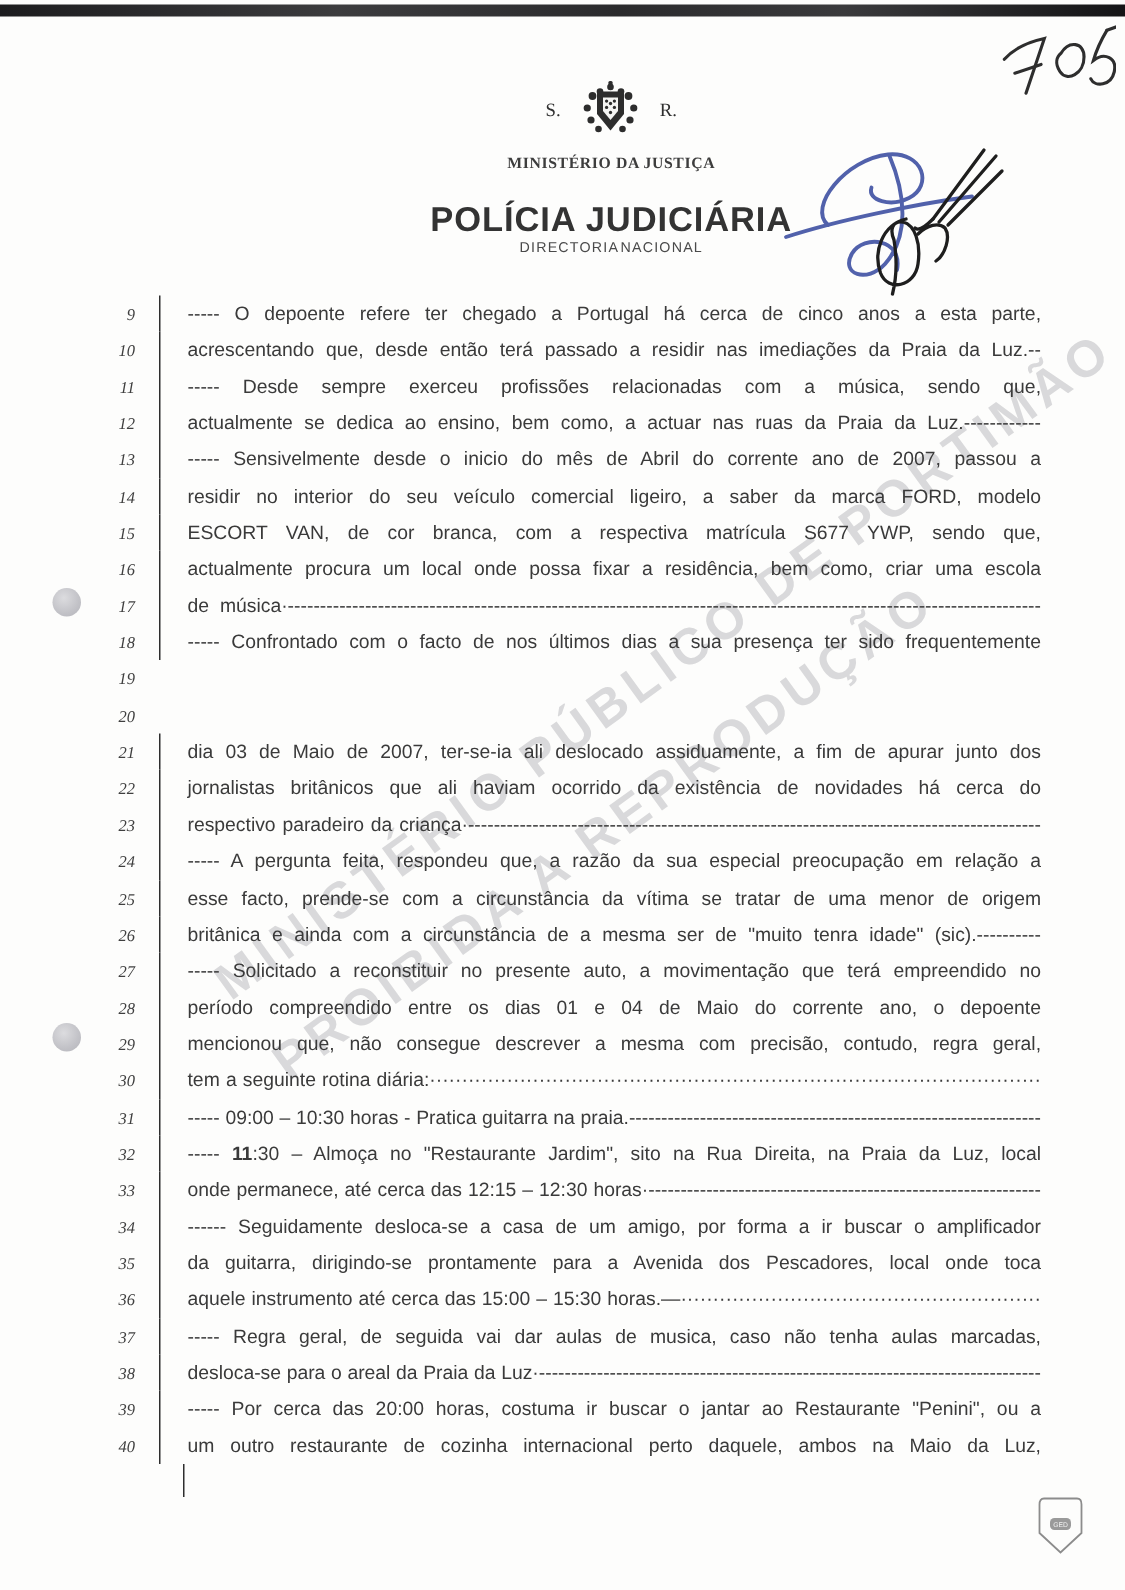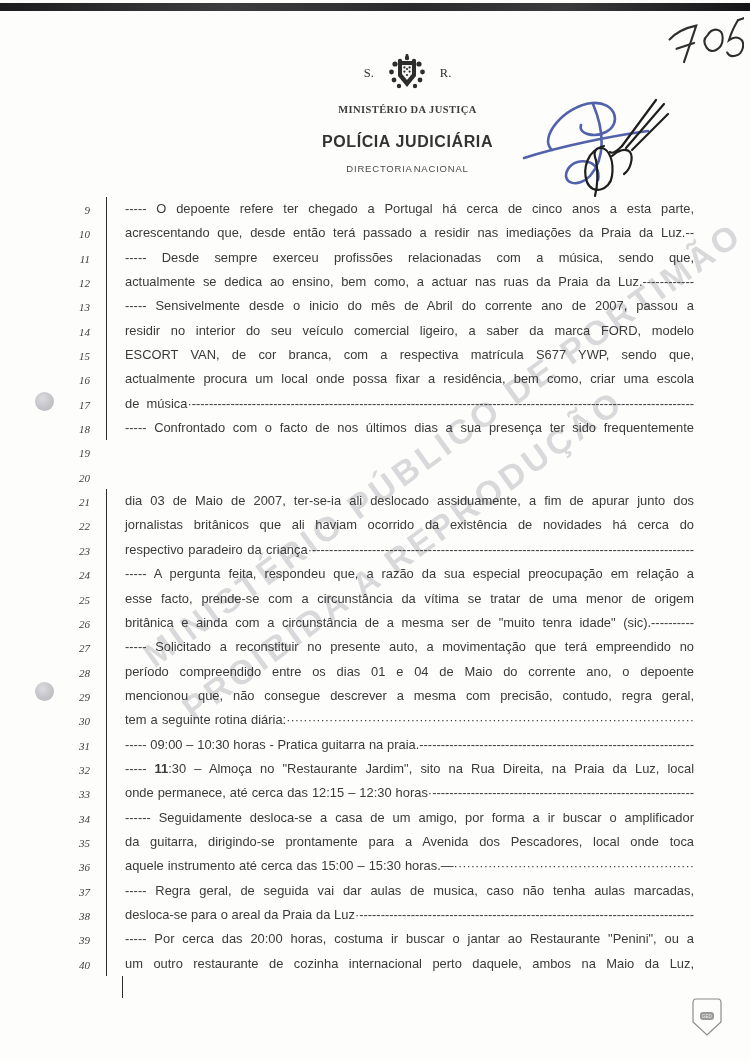--- a/index.html
+++ b/index.html
@@ -15,22 +15,22 @@
 
   
   .hw-num{position:absolute;left:662px;top:16px;}
   .signatures{position:absolute;left:518px;top:90px;}
 
   
   .header{position:absolute;left:65px;top:52px;width:685px;text-align:center;color:#3a3a3a;}
   .sr-row{display:flex;align-items:center;justify-content:center;gap:13px;height:42px;}
   .sr{font-family:"Liberation Serif",serif;font-size:12.5px;color:#2f2f2f;}
   .ministry{margin-top:10px;font-size:10.5px;font-weight:700;letter-spacing:.4px;color:#3d3d3d;font-family:Liberation Serif, serif;}
-  .title{margin-top:18px;font-size:16px;font-weight:700;letter-spacing:.6px;color:#333;}
-  .subtitle{margin-top:12px;font-size:9.5px;letter-spacing:.8px;word-spacing:-2px;color:#4a4a4a;}
+  .title{margin-top:18px;font-size:23px;font-weight:700;letter-spacing:.6px;color:#333;}
+  .subtitle{font-size:9.5px;letter-spacing:.8px;word-spacing:-2px;color:#4a4a4a;}
 
   
   .watermark{position:absolute;left:128px;top:632px;transform:rotate(-36deg);transform-origin:0 0;
     z-index:1;pointer-events:none;white-space:nowrap;}
   .watermark div{font-size:34px;font-weight:700;letter-spacing:4px;line-height:66px;
     color:rgba(135,135,142,0.30);}
 
   
   .doc{position:absolute;left:2px;top:197px;width:692px;z-index:2;}
   .row{display:flex;}

